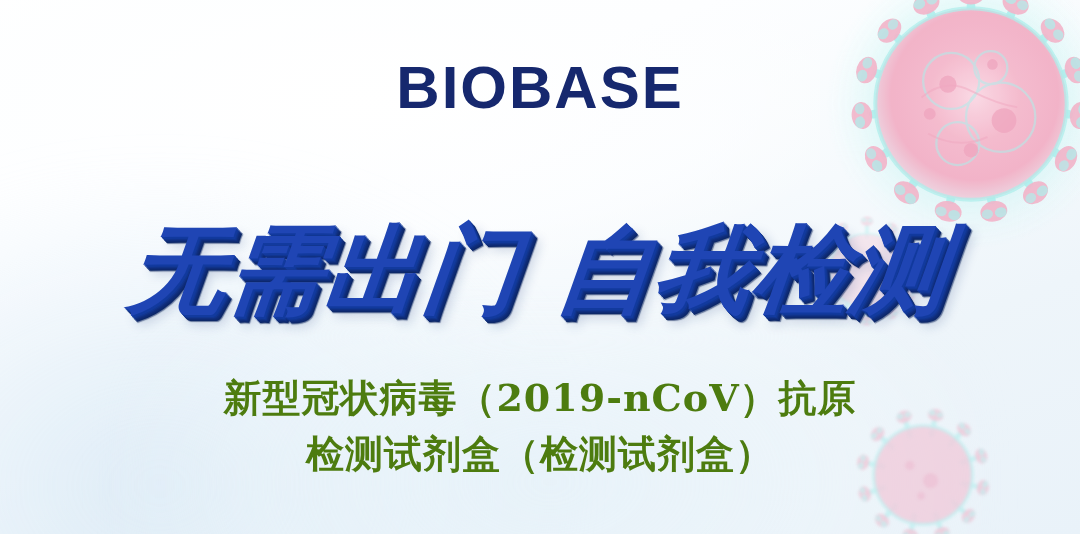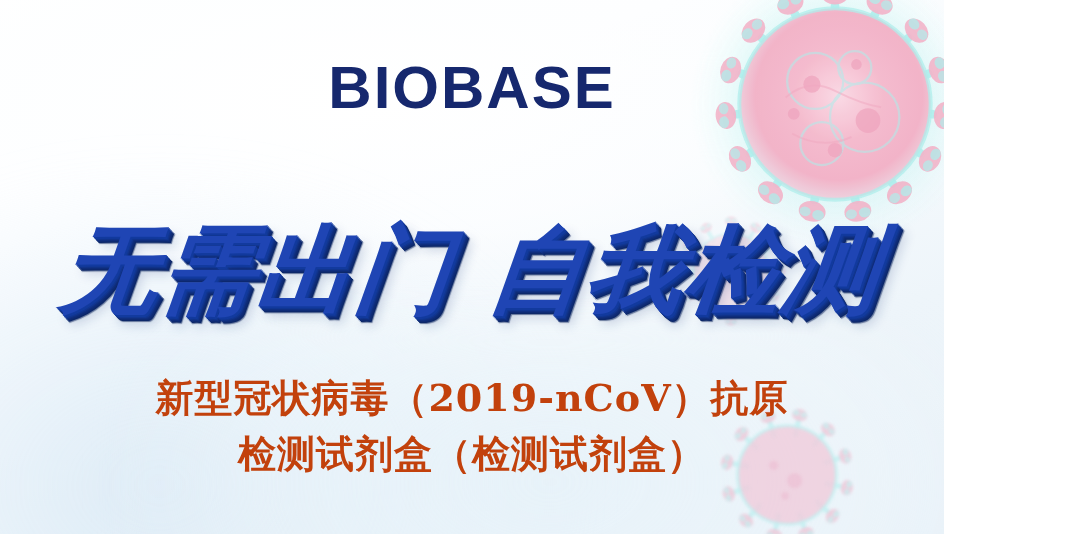--- a/index.html
+++ b/index.html
@@ -3,21 +3,21 @@
 <meta charset="utf-8">
 <style>
   html, body {
     margin: 0;
     padding: 0;
     background: #ffffff;
   }
 
   #banner {
     position: relative;
-    width: 944px;
+    width: 1080px;
     height: 534px;
     overflow: hidden;
     font-family: "Liberation Sans", sans-serif;
     background: #fdfdfe;
   }
 
   
   .bg-base {
     position: absolute;
     inset: 0;
@@ -149,21 +149,21 @@
     position: absolute;
     left: 0;
     right: 0;
     top: 370px;
     text-align: center;
   }
   .subtitle-line {
     font-family: "DejaVu Serif", "Liberation Serif", serif;
     font-size: 38px;
     font-weight: bold;
-    color: #c2410c;
+    color: #4d7c0f;
     line-height: 1.48;
     letter-spacing: 1px;
     white-space: nowrap;
   }
 </style>
 </head>
 <body>
 
 <div id="banner">
 

